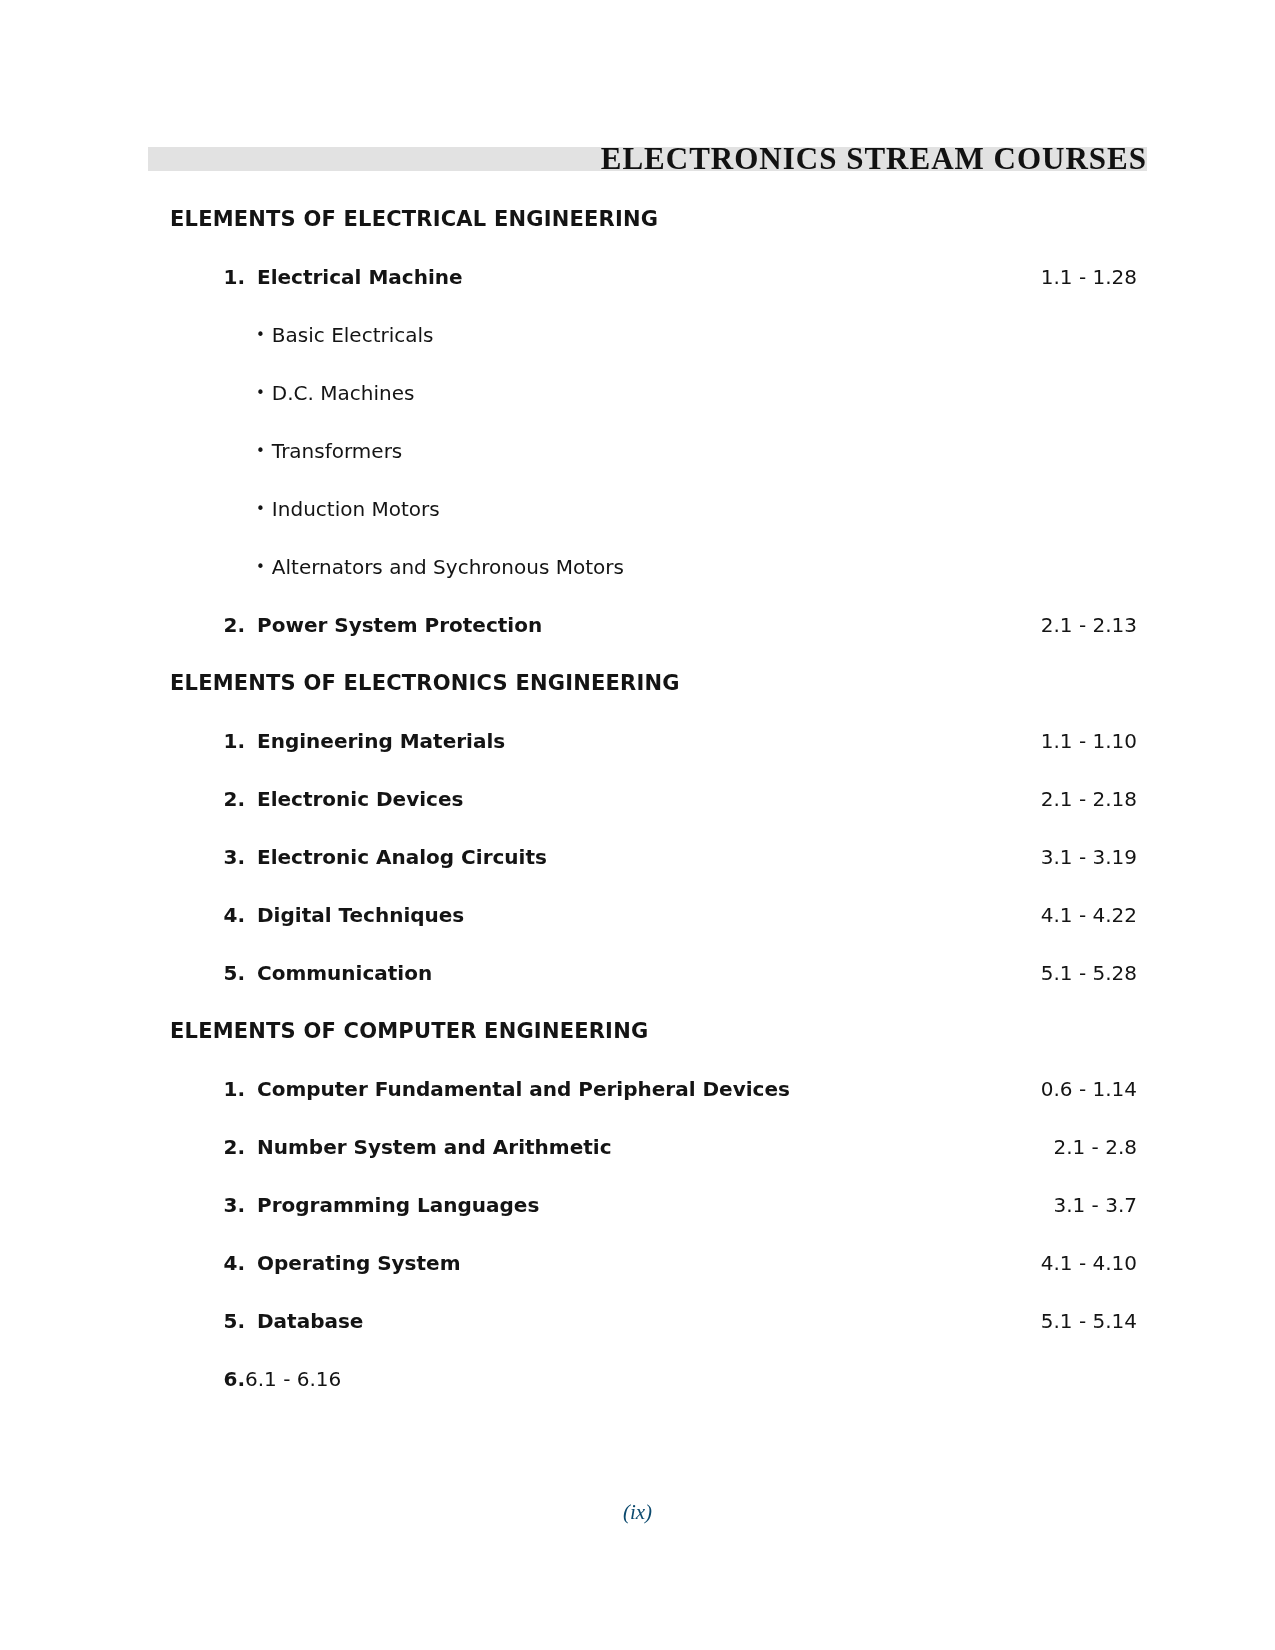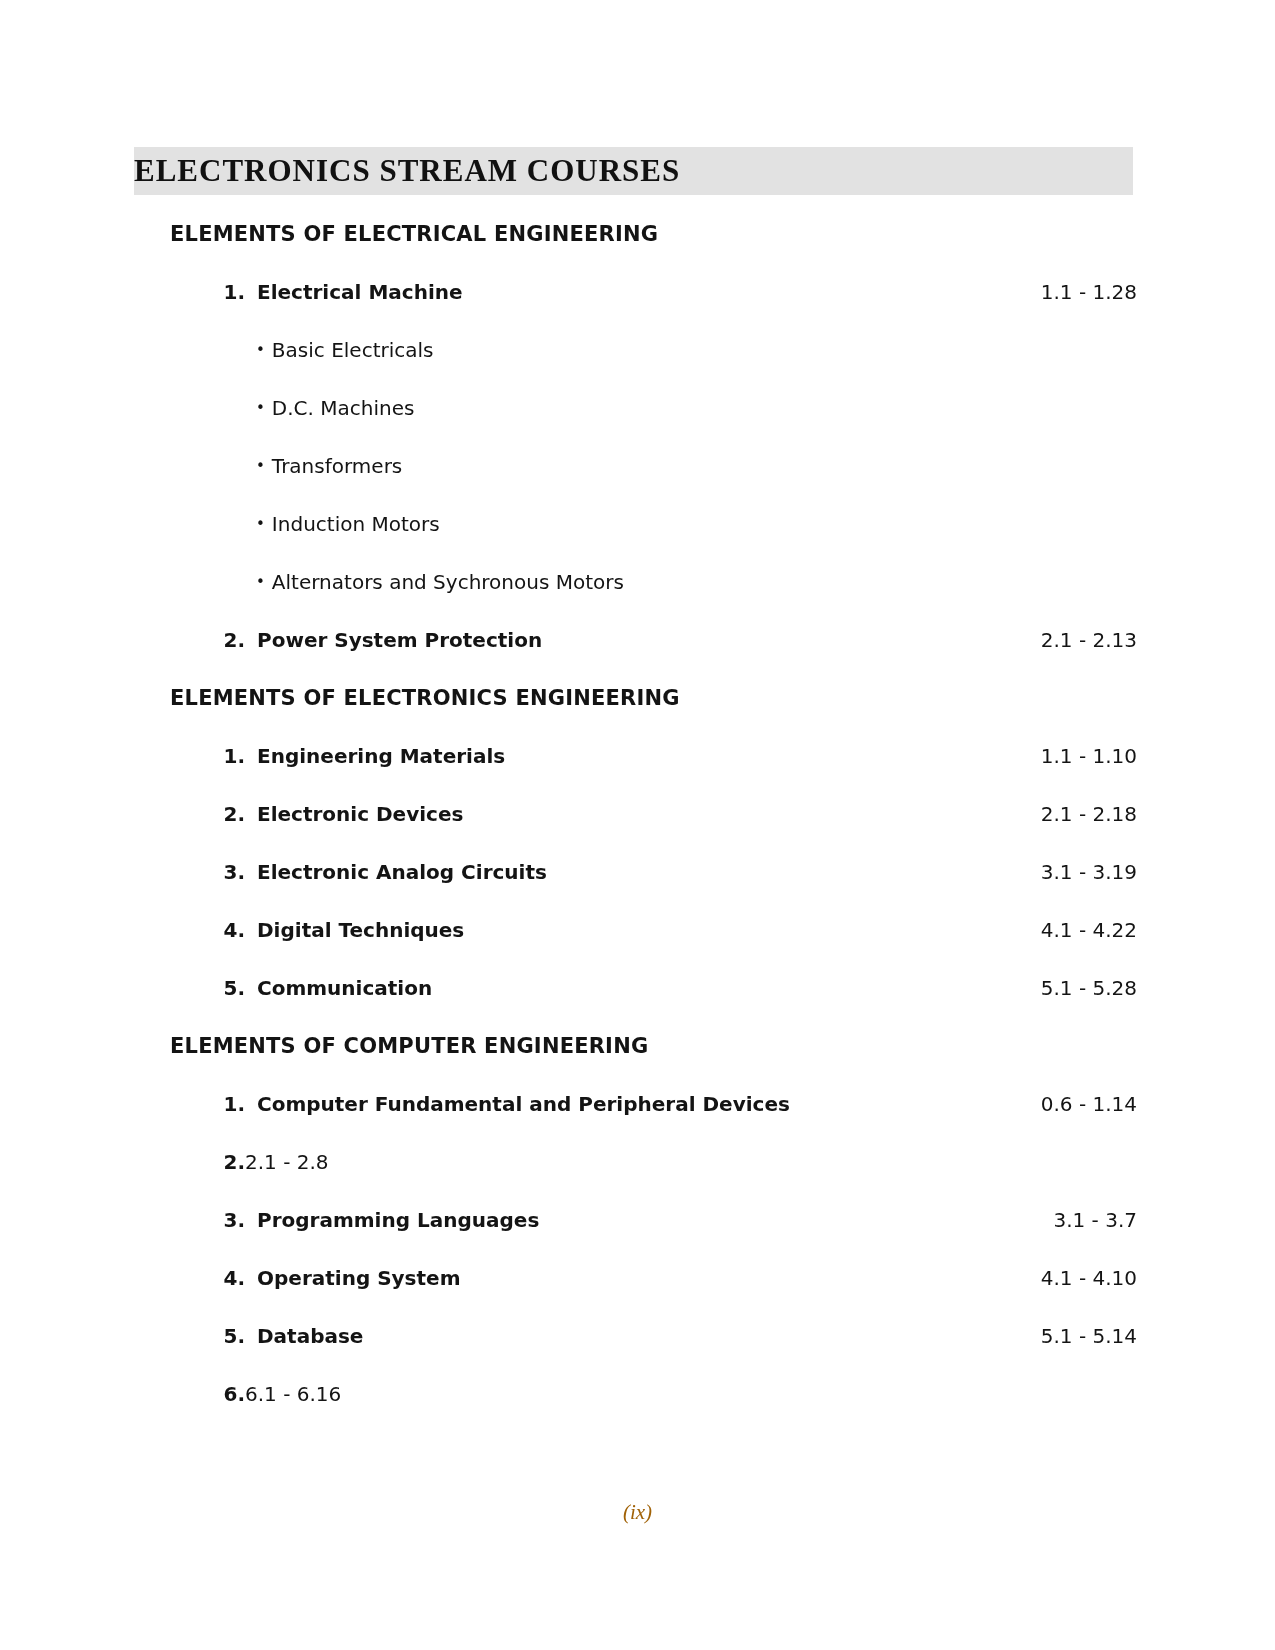--- a/index.html
+++ b/index.html
@@ -3,49 +3,49 @@
 <meta charset="utf-8">
 <style>
   html,body { margin:0; padding:0; background:#ffffff; }
   .page {
     position:relative; width:1275px; height:1650px;
     background:#ffffff; color:#141414;
     font-family:"DejaVu Sans","Liberation Sans",sans-serif;
     overflow:hidden;
   }
   .banner {
-    position:absolute; left:134px; top:147px; width:999px; height:48px;
+    position:absolute; left:148px; top:147px; width:999px; height:24px;
     background:#e2e2e2;
-    display:flex; align-items:center; justify-content:flex-start;
+    display:flex; align-items:center; justify-content:flex-end;
   }
   .banner-title {
     font-family:"Liberation Serif","DejaVu Serif",serif;
     font-weight:bold; font-size:31px; letter-spacing:1px;
     color:#111111; white-space:nowrap;
   }
-  .content { position:absolute; left:138px; top:223px; width:999px; }
+  .content { position:absolute; left:138px; top:208px; width:999px; }
   .row { height:22px; margin-bottom:36px; }
   .section-heading {
     font-size:21px; font-weight:bold; letter-spacing:0.2px;
     padding-left:32px; line-height:22px; white-space:nowrap;
   }
   .toc-row { display:flex; align-items:baseline; font-size:20px; line-height:22px; }
   .toc-num { flex:none; width:107px; text-align:right; font-weight:bold; }
   .toc-label { flex:1; padding-left:12px; white-space:nowrap;font-weight:bold; }
   .toc-pages { flex:none; white-space:nowrap; }
   .bullet-row {
     display:flex; align-items:center; padding-left:118px;
     font-size:20px; line-height:22px;
   }
   .bullet-dot { flex:none; font-size:15px; line-height:22px; margin-right:7px; }
   .bullet-label { white-space:nowrap; }
   .footer {
     position:absolute; left:0; top:1500px; width:1275px; text-align:center;
     font-family:"Liberation Serif","DejaVu Serif",serif;
-    font-style:italic; font-size:21px; color:#a16207;
+    font-style:italic; font-size:21px; color:#0c4a6e;
   }
 </style>
 </head>
 <body>
 
 <div class="page">
 
   <div class="banner">
     <div class="banner-title">ELECTRONICS STREAM COURSES</div>
   </div>
@@ -117,20 +117,21 @@
 
     <div class="row section-heading">ELEMENTS OF COMPUTER ENGINEERING</div>
 
     <div class="row toc-row">
       <span class="toc-num">1.</span>
       <span class="toc-label">Computer Fundamental and Peripheral Devices</span>
       <span class="toc-pages">0.6 - 1.14</span>
     </div>
     <div class="row toc-row">
       <span class="toc-num">2.</span>
+      <span class="toc-label">Number System and Arithmetic</span>
       <span class="toc-pages">2.1 - 2.8</span>
     </div>
     <div class="row toc-row">
       <span class="toc-num">3.</span>
       <span class="toc-label">Programming Languages</span>
       <span class="toc-pages">3.1 - 3.7</span>
     </div>
     <div class="row toc-row">
       <span class="toc-num">4.</span>
       <span class="toc-label">Operating System</span>

